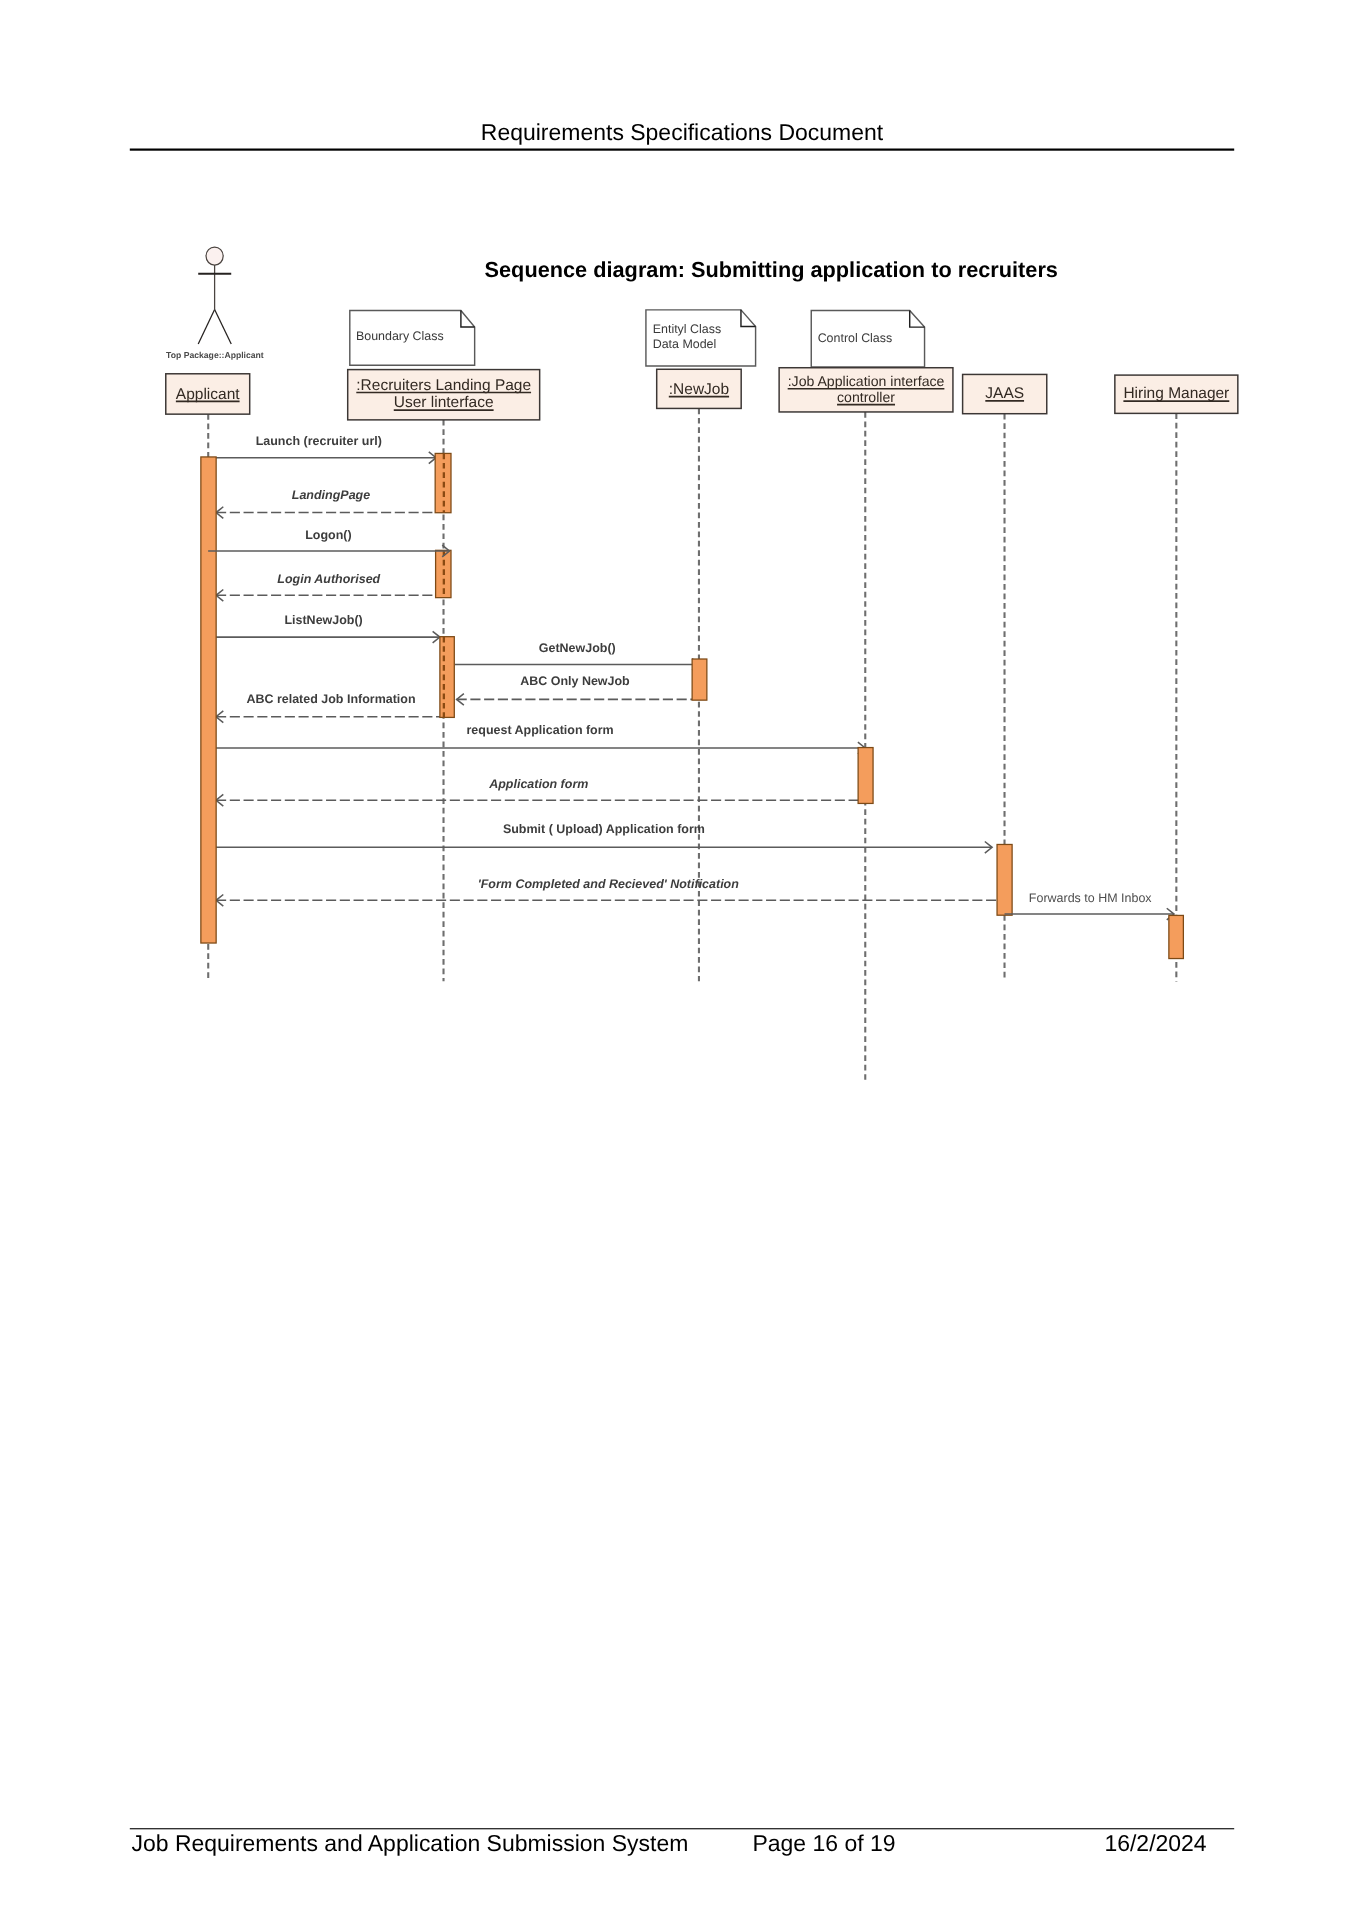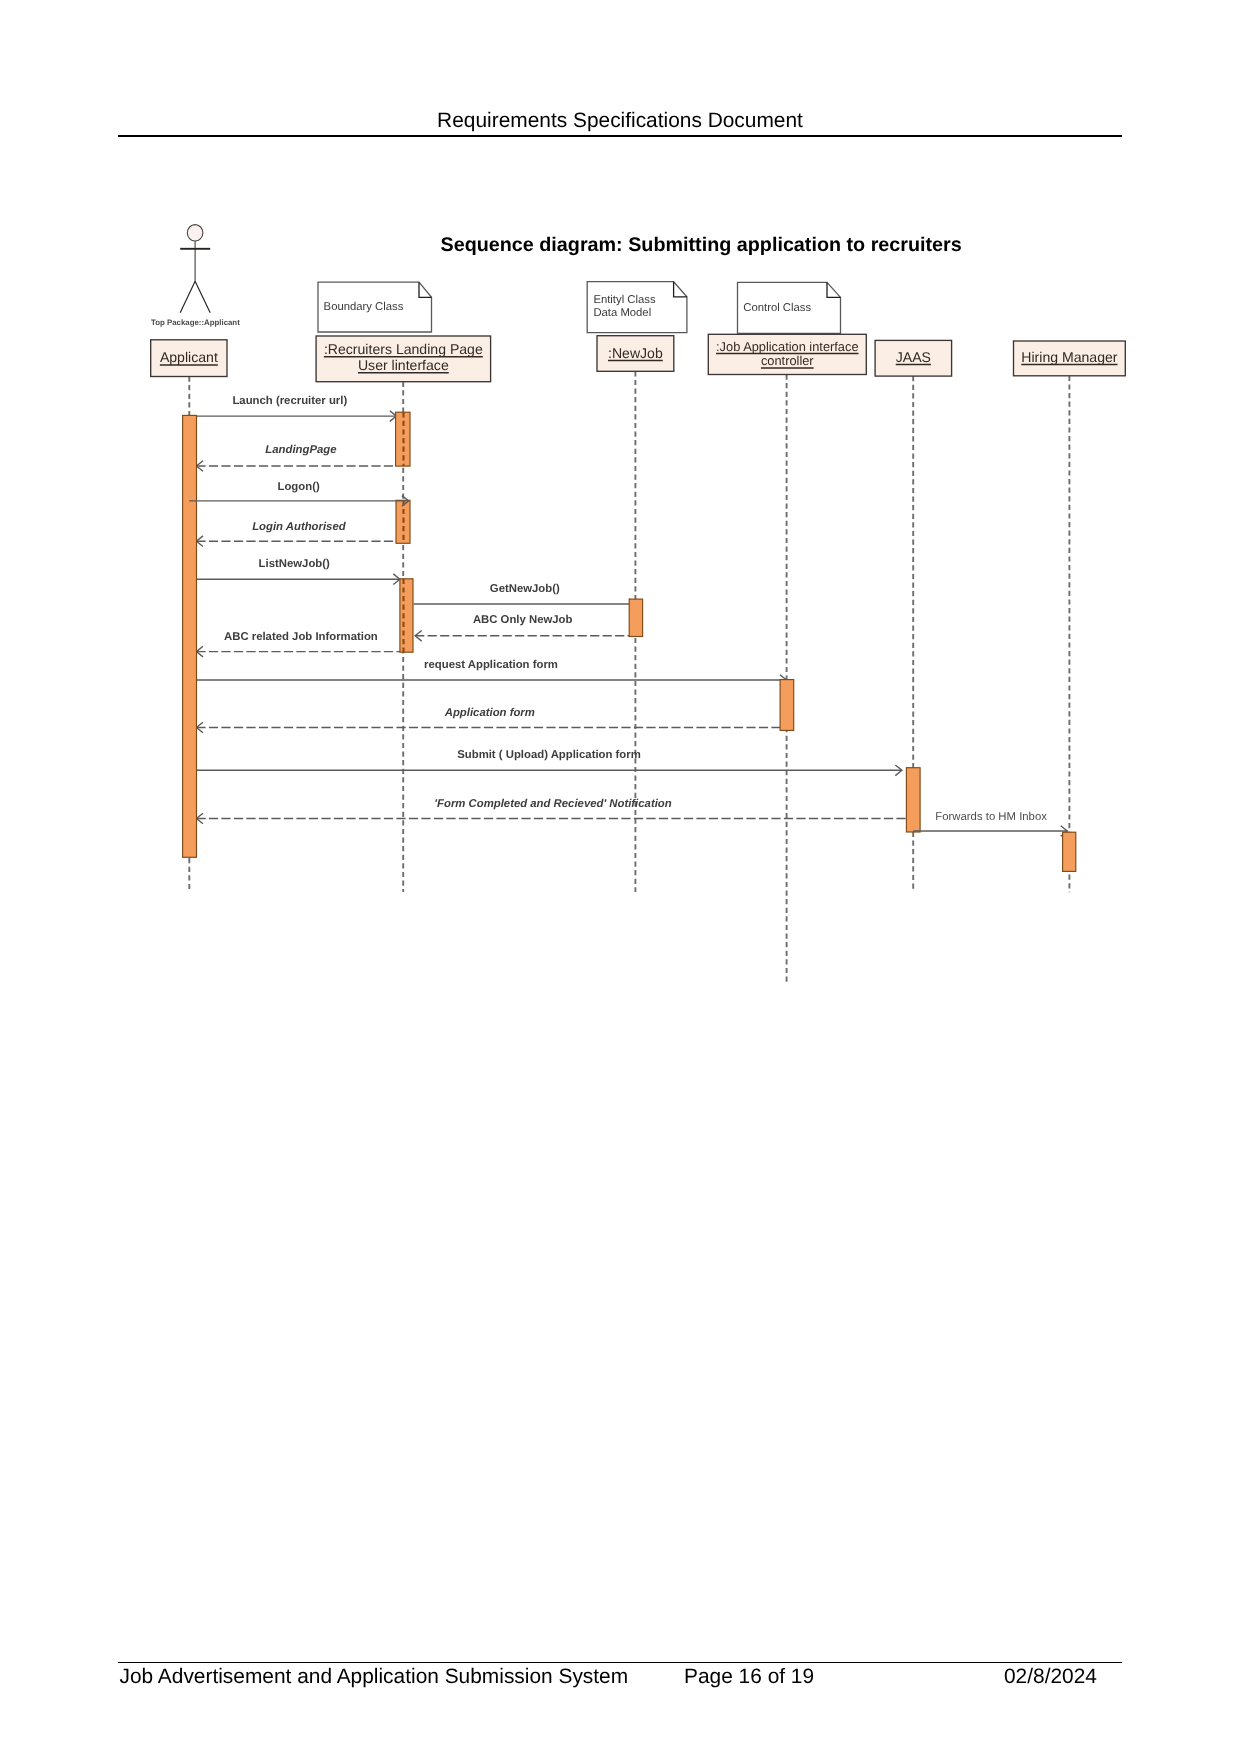--- a/index.html
+++ b/index.html
@@ -183,16 +183,16 @@
         <g>
           <line x1="881.2" y1="797" x2="1035.3" y2="797" stroke="#5b5b5b" stroke-width="1.4"></line>
           <path d="M 1028.7 791.7 L 1035.3 797 L 1028.7 802.3" fill="none" stroke="#5b5b5b" stroke-width="1.4" stroke-linecap="butt" stroke-linejoin="miter"></path>
           <text x="959.1" y="786.1" class="msg-txt" font-size="11.35" font-weight="normal" font-style="normal" fill="#4d4d4d">Forwards to HM Inbox</text>
         </g>
         <rect x="1030.6" y="798.2" width="13.2" height="39.2" fill="#f49d5c" stroke="#7d4a16" stroke-width="1.15"></rect>
       </svg>
   </div>
 
   <div id="footer-rule"></div>
-  <div class="footer-txt" id="footer-left">Job Advertisement and Application Submission System</div>
+  <div class="footer-txt" id="footer-left">Job Requirements and Application Submission System</div>
   <div class="footer-txt" id="footer-mid">Page 16 of 19</div>
-  <div class="footer-txt" id="footer-right">02/8/2024</div>
+  <div class="footer-txt" id="footer-right">16/2/2024</div>
 </div>
 
 </body></html>

